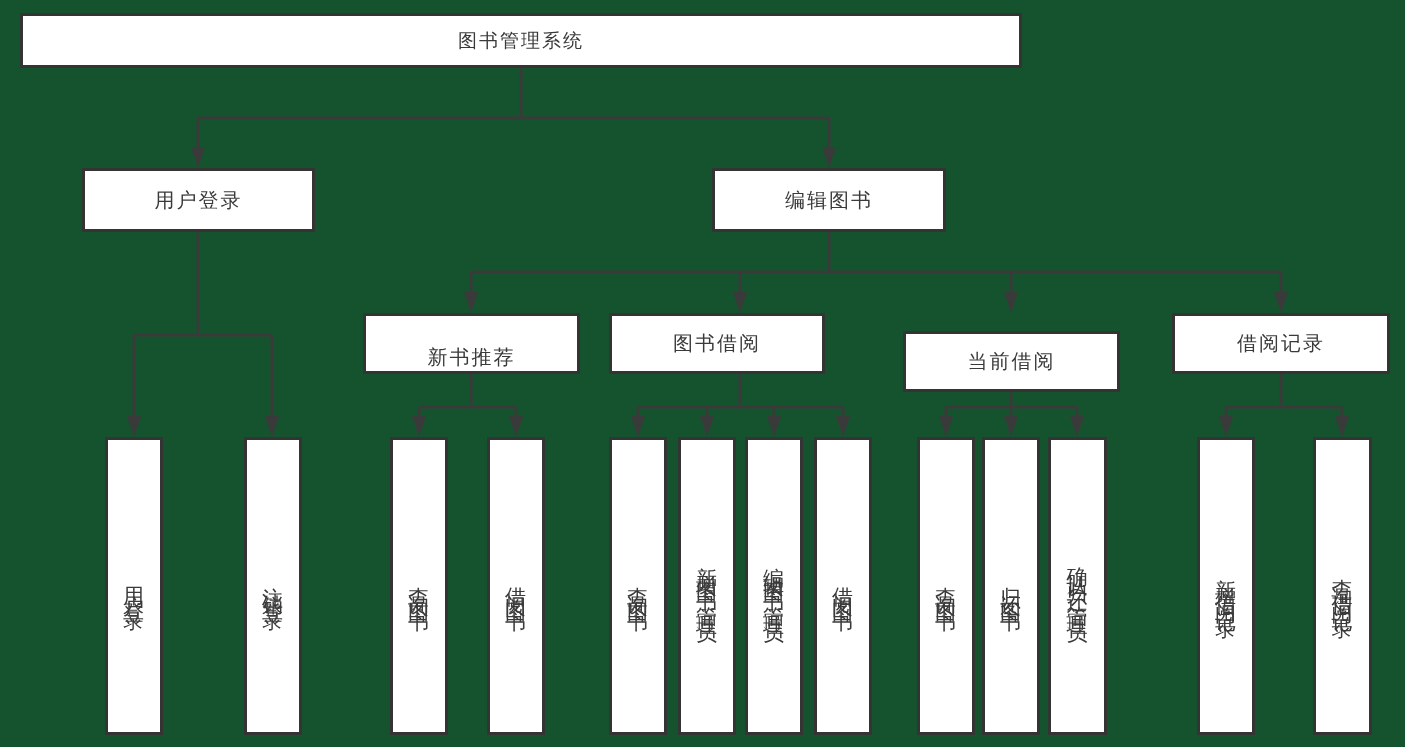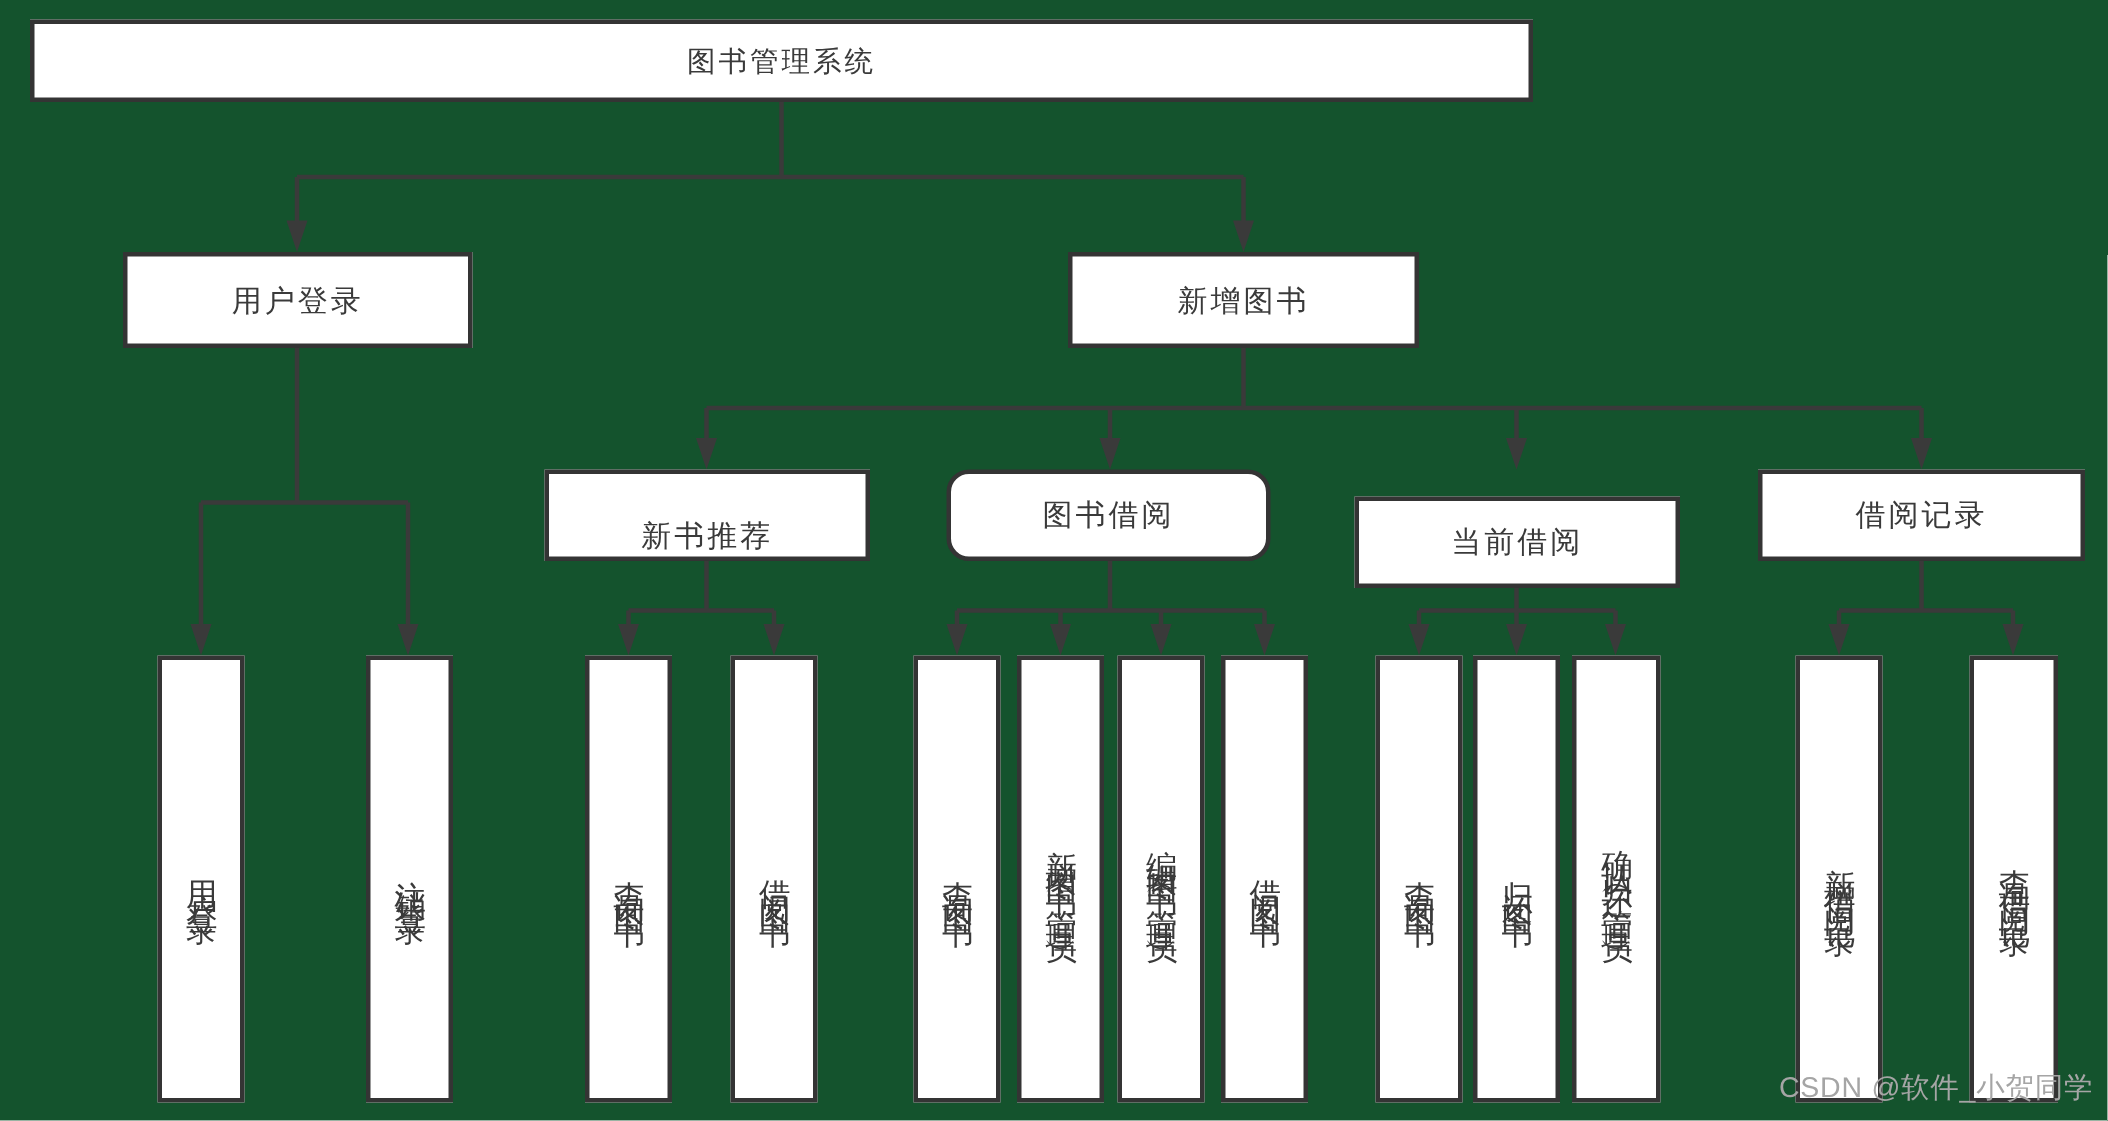--- a/index.html
+++ b/index.html
@@ -110,27 +110,27 @@
   </svg>
 
   <div class="node node-h node-root" style="left:20px; top:13px; width:1002px; height:55px;">
     <span>图书管理系统</span>
   </div>
 
   <div class="node node-h" style="left:82px; top:168px; width:233px; height:64px;">
     <span>用户登录</span>
   </div>
   <div class="node node-h" style="left:712px; top:168px; width:234px; height:64px;">
-    <span>新增图书</span>
+    <span>编辑图书</span>
   </div>
 
   <div class="node node-h" style="left:363px; top:313px; width:217px; height:61px;align-items:flex-end;">
     <span>新书推荐</span>
   </div>
-  <div class="node node-h" style="left:631px; top:313px; width:216px; height:61px;border-radius:15px;">
+  <div class="node node-h" style="left:609px; top:313px; width:216px; height:61px;">
     <span>图书借阅</span>
   </div>
   <div class="node node-h" style="left:903px; top:331px; width:217px; height:61px;">
     <span>当前借阅</span>
   </div>
   <div class="node node-h" style="left:1172px; top:313px; width:218px; height:61px;">
     <span>借阅记录</span>
   </div>
 
   <div class="node node-v" style="left:105px; top:437px; width:58px; height:298px;">
@@ -170,15 +170,14 @@
     <span>确认归还（管理员）</span>
   </div>
 
   <div class="node node-v" style="left:1197px; top:437px; width:58px; height:298px;">
     <span>新增借阅记录</span>
   </div>
   <div class="node node-v" style="left:1313px; top:437px; width:59px; height:298px;">
     <span>查询借阅记录</span>
   </div>
 
-  <div class="watermark">CSDN @软件_小贺同学</div>
 
 </div>
 
 </body></html>

